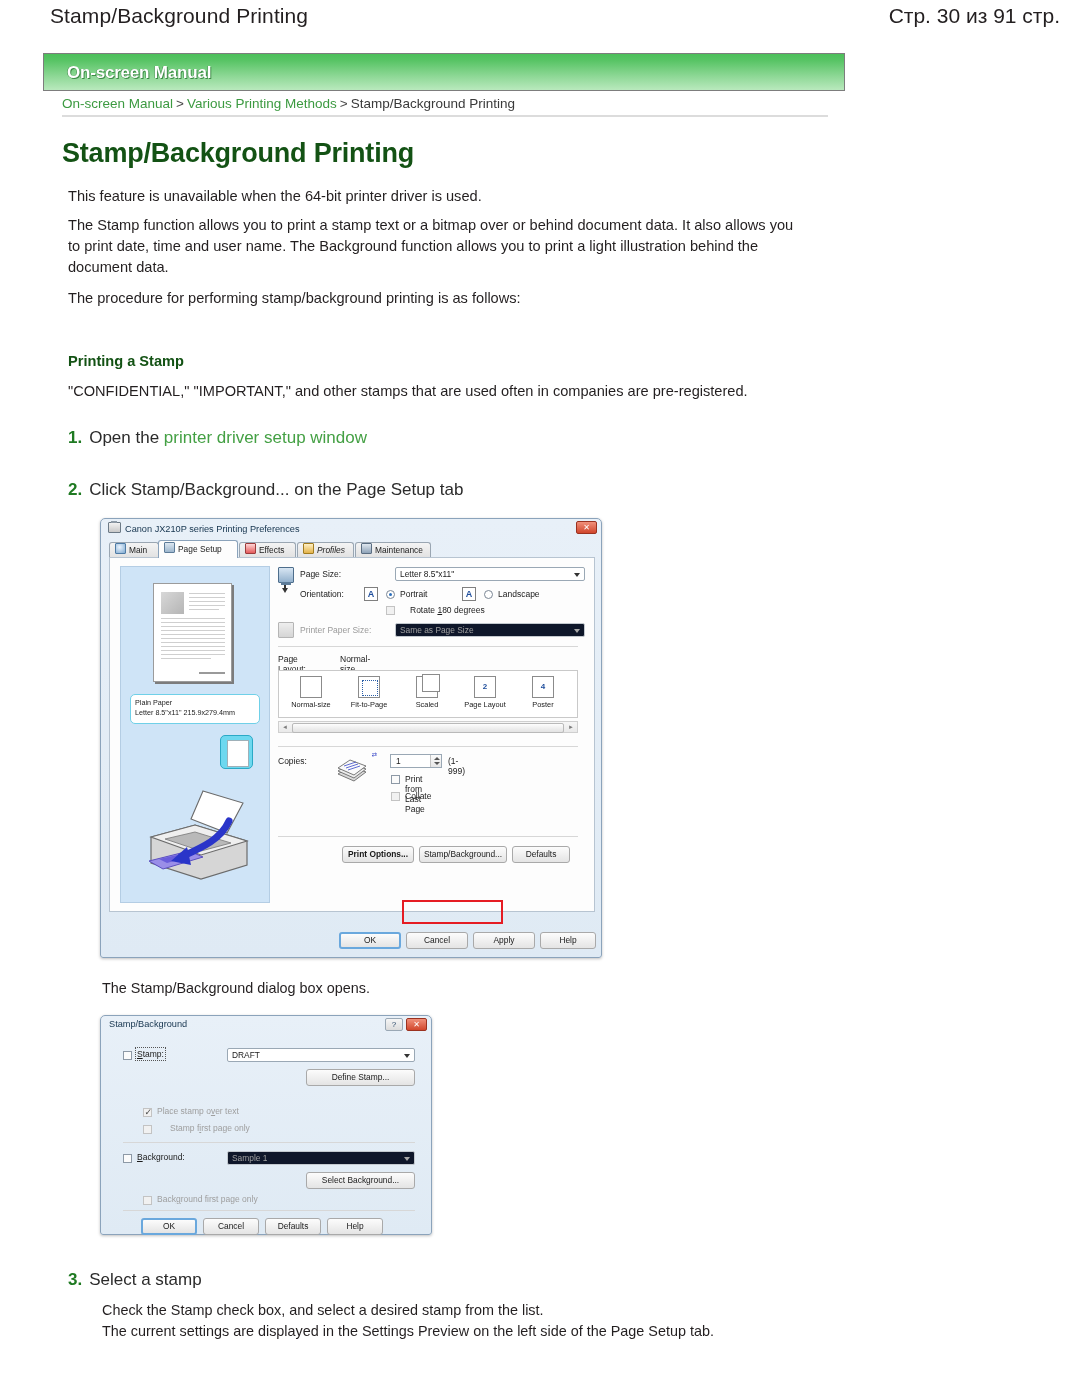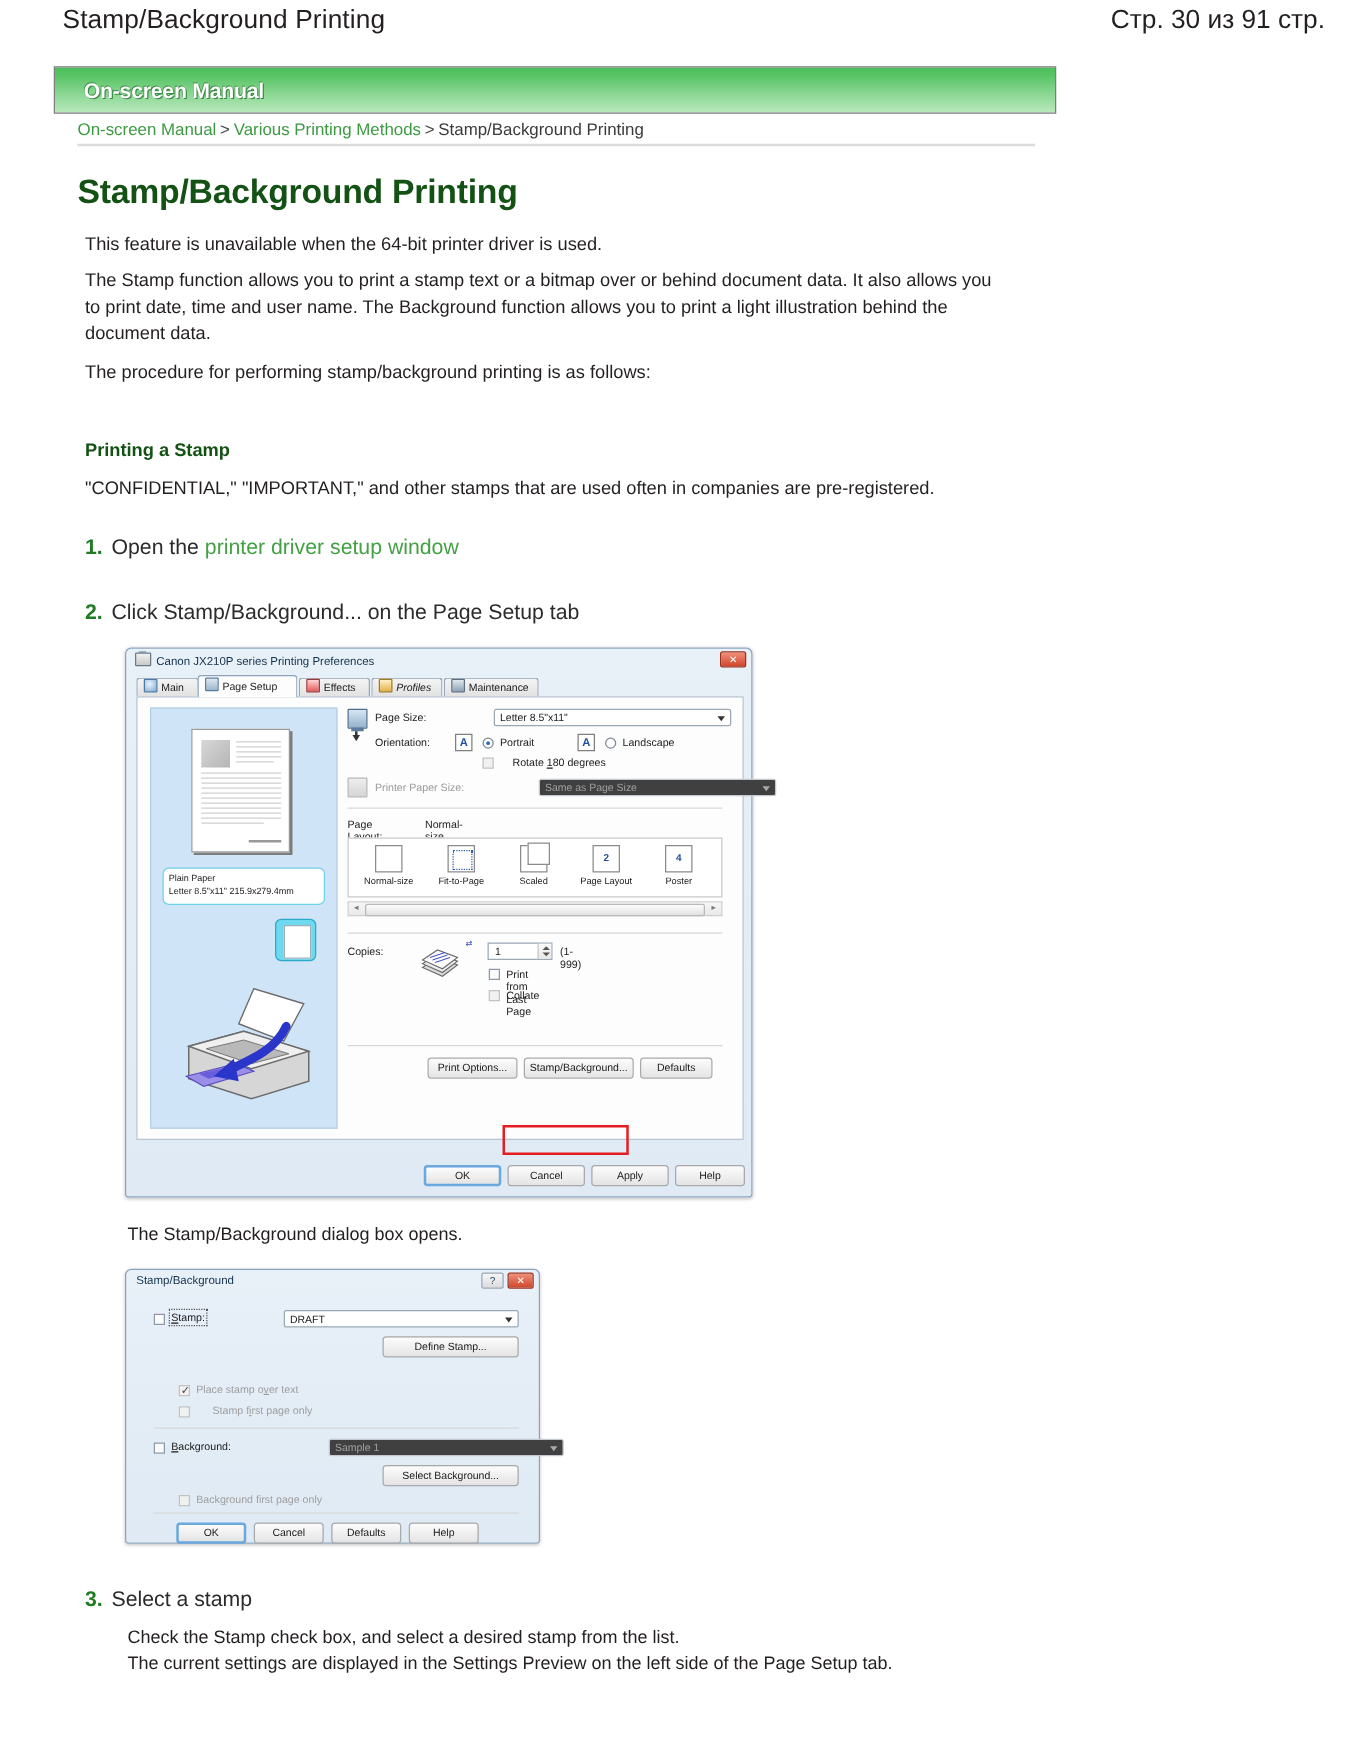--- a/index.html
+++ b/index.html
@@ -215,21 +215,21 @@
     border-top:5px solid #333;
   }
   .arrow-down:after{ content:""; position:absolute; left:-1px; top:-8px; width:2px;height:6px; background:#333; }
 
   .combo {
     position:absolute; height:14px;
     background:#fff; border:1px solid #9aa8b5; border-radius:2px;
     box-sizing:border-box; font-size:8.4px; line-height:13px; padding-left:4px;
     color:#1a1a1a; white-space:nowrap; overflow:hidden;
   }
-  .combo.dim { background:#404040; color:#a0a0a0; border-color:#c3c9cf;margin-left:36px; }
+  .combo.dim { background:#0f172a; color:#a0a0a0; border-color:#c3c9cf; }
   .combo .cb-arrow {
     position:absolute; right:4px; top:5px; width:0;height:0;
     border-left:3.5px solid transparent;border-right:3.5px solid transparent;
     border-top:4px solid #333;
   }
   .combo.dim .cb-arrow { border-top-color:#a8a8a8; }
 
   .aicon {
     position:absolute; width:14px; height:14px;
     background:#fff; border:1px solid #7f7f7f;
@@ -531,21 +531,21 @@
 
         <span class="cbx" style="left:113px; top:21px;"></span>
         <span class="lbl" style="position:absolute; left:127px; top:20px;">Print from Last Page</span>
 
         <span class="cbx dim" style="left:113px; top:38px;"></span>
         <span class="lbl dim" style="position:absolute; left:127px; top:37px;">Collate</span>
       </div>
 
       <div class="hsep" style="left:0; top:270px; width:300px;"></div>
 
-      <div class="dbtn" style="left:64px; top:280px; width:72px;">Print Options...</div>
+      <div class="dbtn" style="left:64px; top:280px; width:72px;font-weight:bold;">Print Options...</div>
       <div class="dbtn" style="left:141px; top:280px; width:88px;">Stamp/Background...</div>
       <div class="dbtn" style="left:234px; top:280px; width:58px;">Defaults</div>
     </div>
   </div>
 
   <div class="hl-box" style="left:301px; top:381px; width:101px; height:24px;"></div>
 
   <div class="dbtn default" style="left:238px; top:413px; width:62px;">OK</div>
   <div class="dbtn" style="left:305px; top:413px; width:62px;">Cancel</div>
   <div class="dbtn" style="left:372px; top:413px; width:62px;">Apply</div>

